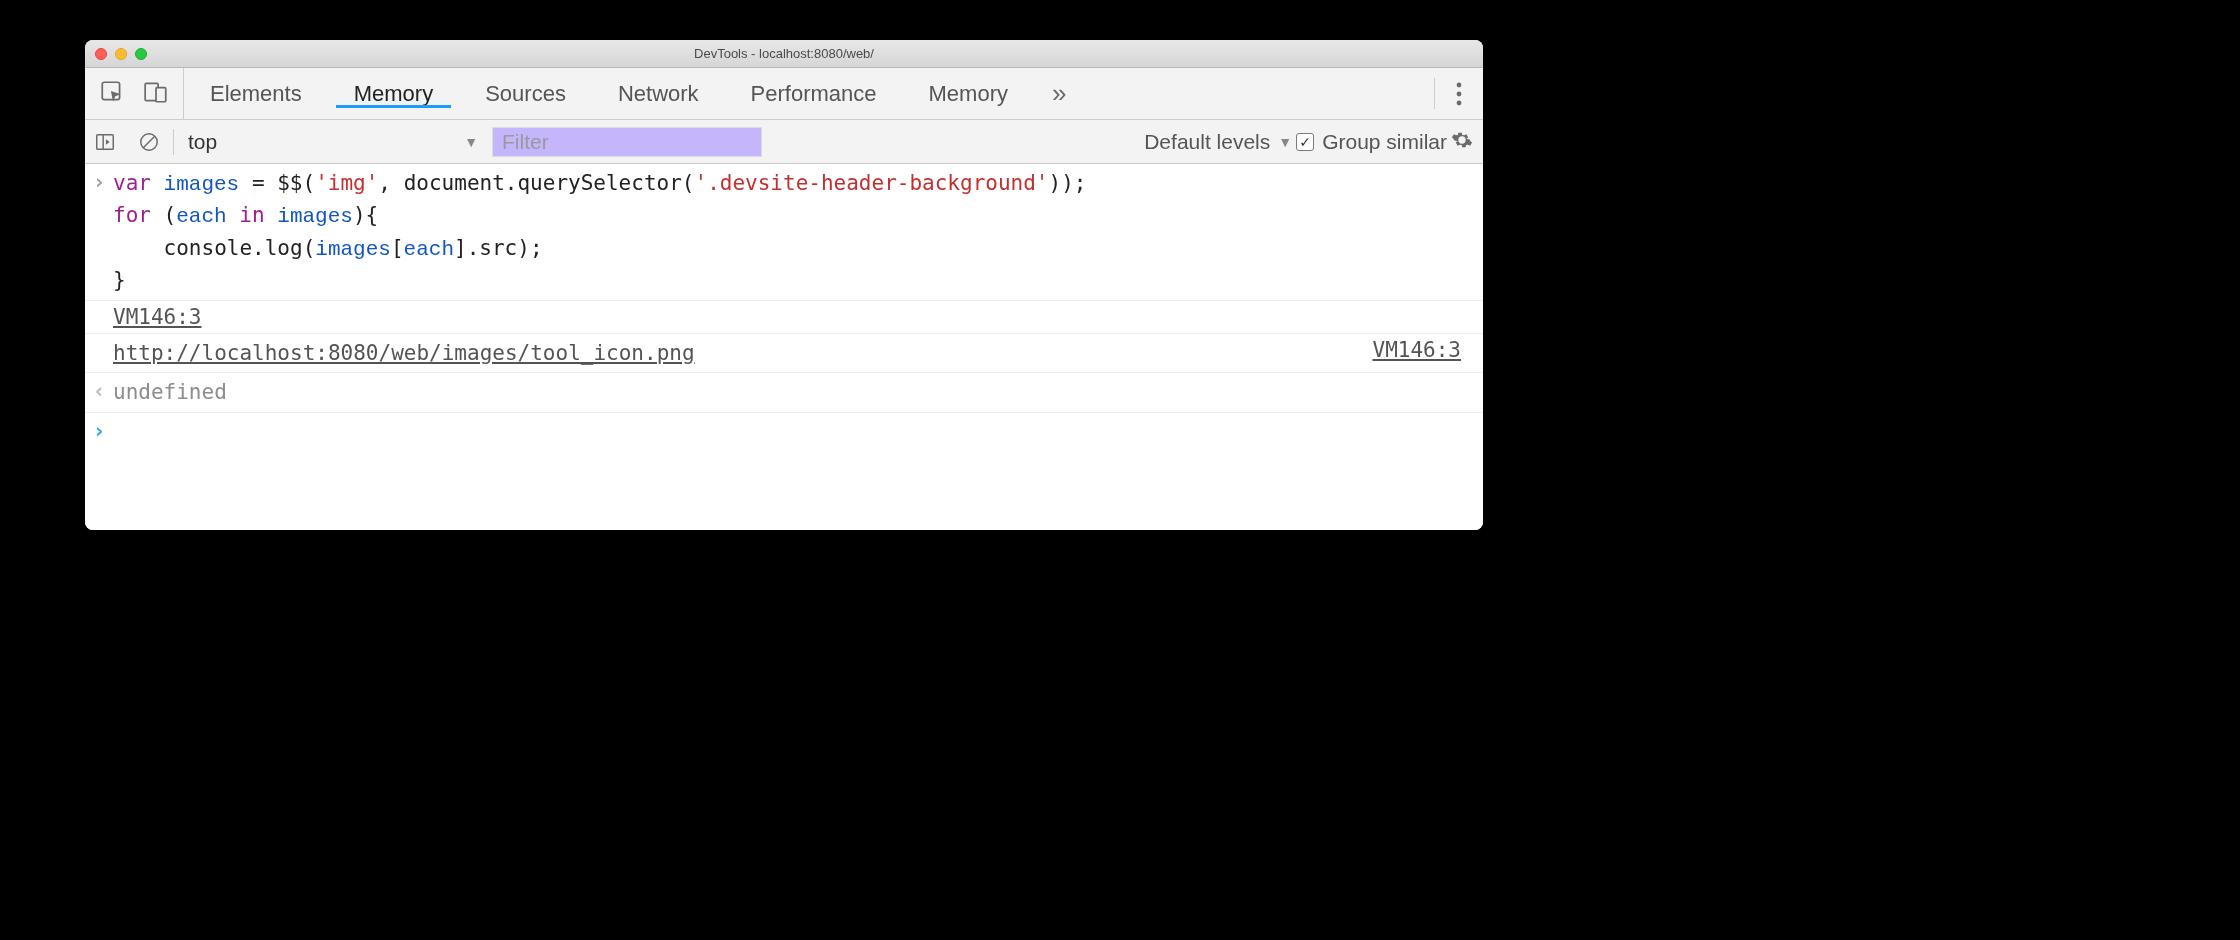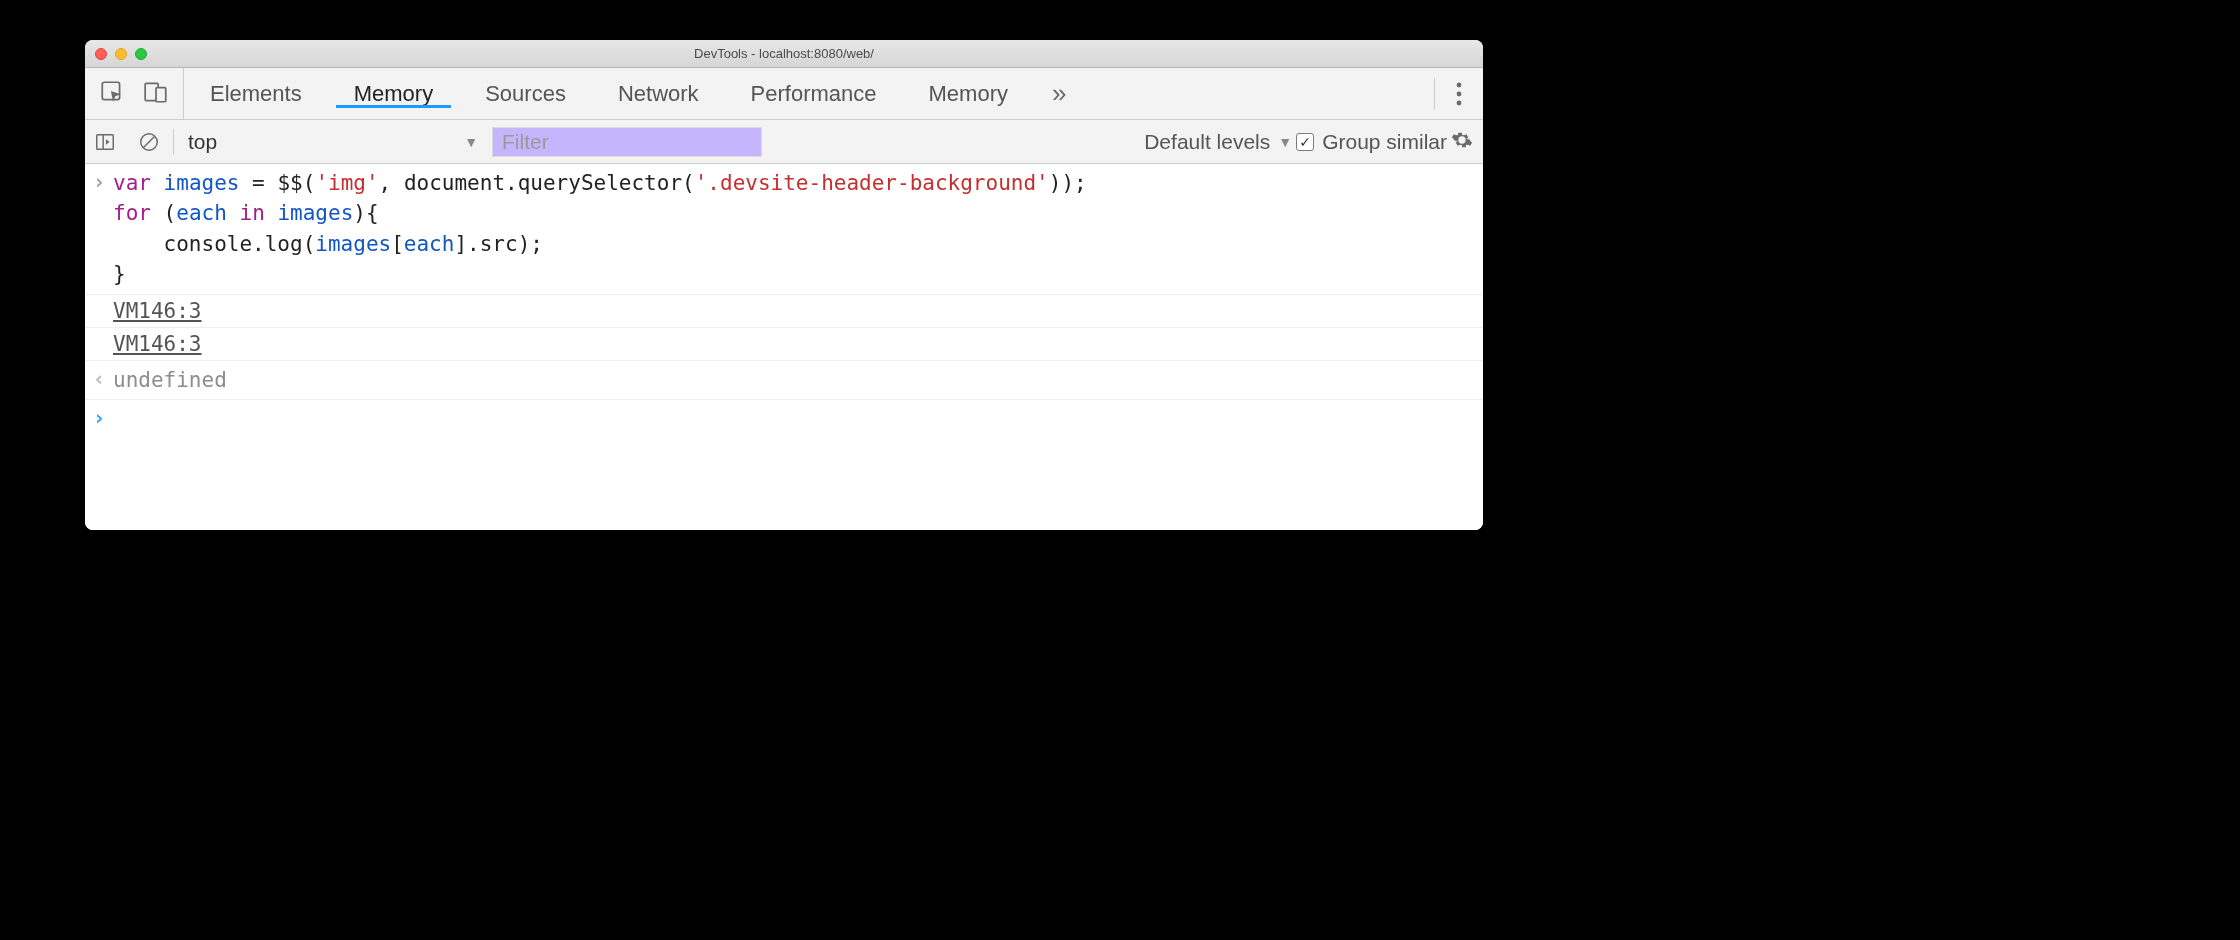--- a/index.html
+++ b/index.html
@@ -114,21 +114,21 @@
   .gutter .chev { color:#a0a0a0; font-weight:bold;}
   .gutter .chev.blue { color:#2aa3ff; }
   .gutter .chev.ret { color:#bbb; }
   .msg { flex:1; white-space:pre; line-height:1.45; color:#222;}
   .src { flex:0 0 auto; padding-right:14px;}
   .src a { color:#545454; text-decoration:underline;}
   .msg a.loglink { color:#545454; text-decoration:underline;}
   .undef { color:#8d8d8d; }
   
   .kw { color:#a31e8a;}   
-  .id { color:#1256c4;}   
+  .id { color:#1256c4;font-family:Liberation Mono, monospace;}   
   .fn { color:#222;}
   .str{ color:#c62f2f;}
   .op { color:#222;}
   .pl { color:#222;}
   .row.noborder { border-bottom:none;}
 </style>
 </head>
 <body>
 <div class="stage">
   <div class="window">
@@ -236,20 +236,21 @@
 <span class="pl">}</span></div>
       </div>
 
       <div class="row">
         <div class="gutter"></div>
         <div class="src"><a>VM146:3</a></div>
       </div>
 
       <div class="row">
         <div class="gutter"></div>
+        <div class="msg"><a class="loglink">http://localhost:8080/web/images/tool_icon.png</a></div>
         <div class="src"><a>VM146:3</a></div>
       </div>
 
       <div class="row">
         <div class="gutter">
             <span class="chev ret">‹</span>
           </div>
         <div class="msg undef">undefined</div>
       </div>
 

